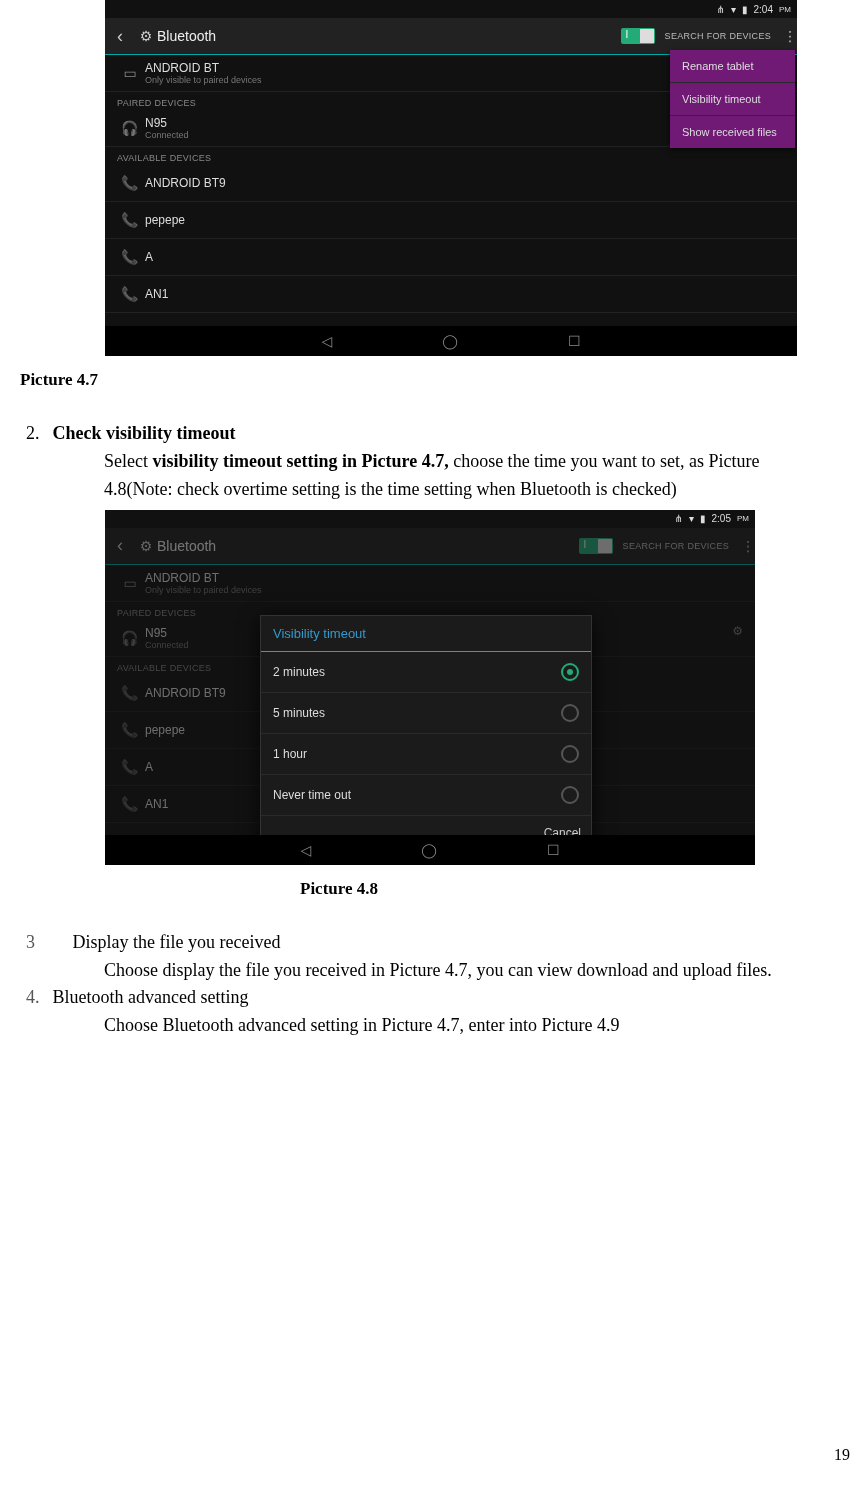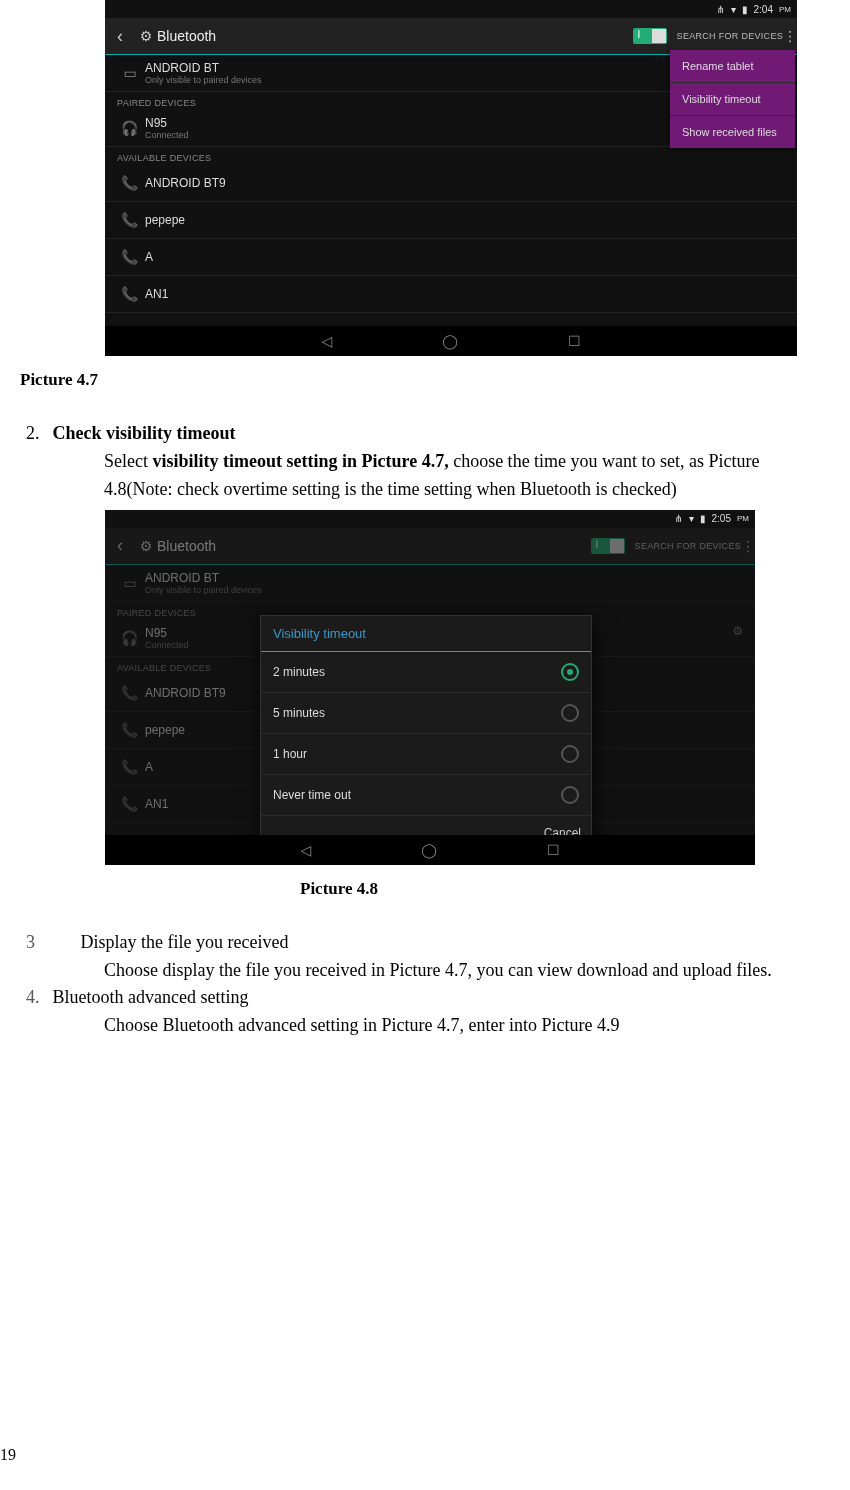--- a/index.html
+++ b/index.html
@@ -8,21 +8,21 @@
 .shot1{margin-left:85px;width:692px;height:356px}
 .shot2{margin-left:85px;width:650px;height:355px}
 .status{display:flex;justify-content:flex-end;align-items:center;gap:6px;height:16px;padding:1px 6px;font-size:10px;color:#ddd}
 .hdr{display:flex;align-items:center;height:36px;background:#222;border-bottom:1px solid #0aa}
 .hdr .back{width:30px;text-align:center;font-size:18px}
 .hdr .gear{width:22px;text-align:center;font-size:14px}
 .hdr .title{flex:1;font-size:14px;color:#eee}
 .toggle{width:34px;height:16px;background:#2a7;border-radius:2px;position:relative;margin-right:10px}
 .toggle::after{content:"";position:absolute;right:1px;top:1px;width:14px;height:14px;background:#ddd}
 .tog-i{position:absolute;left:5px;top:1px;color:#fff;font-size:10px}
-.srch{font-size:9px;color:#bbb;letter-spacing:.3px;margin-right:0}
+.srch{font-size:9px;color:#bbb;letter-spacing:.3px;margin-right:12px}
 .dots{width:14px;text-align:center;font-size:14px;color:#bbb}
 .row{display:flex;align-items:center;height:36px;padding:0 10px;border-bottom:1px solid #222}
 .row .ric{width:30px;text-align:center;font-size:14px;color:#888}
 .row .rt{flex:1}
 .row .rt .t1{font-size:12px;color:#ddd}
 .row .rt .t2{font-size:9px;color:#777}
 .sec{font-size:9px;color:#888;padding:6px 12px 2px;letter-spacing:.3px}
 .menu{position:absolute;right:2px;top:50px;width:125px;background:#701a75;box-shadow:0 2px 6px rgba(0,0,0,.6)}
 .menu .mi{padding:10px 12px;font-size:11px;color:#ddd;border-bottom:1px solid #2a2a2a}
 .menu .mi:last-child{border-bottom:none}
@@ -36,21 +36,21 @@
 .radio.sel{border-color:#2a7}
 .radio.sel::after{content:"";width:6px;height:6px;background:#2a7;border-radius:50%}
 .dlg .cancel{text-align:right;padding:10px;font-size:12px;color:#ccc}
 .cap{text-align:left;font-weight:bold;font-size:17px;margin:14px 0 30px}
 .cap2{font-weight:bold;font-size:17px;margin:14px 0 30px;margin-left:280px}
 .sect{margin-left:6px;font-size:18px;line-height:1.55}
 .li-num{display:inline-block;width:22px}
 .li-head{font-weight:bold}
 .body{margin-left:84px;margin-right:0;font-size:18px;line-height:1.55}
 .body b{font-weight:bold}
-.pgnum{position:absolute;bottom:26px;left:0;right:0;text-align:left;font-size:16px}
+.pgnum{position:absolute;bottom:26px;left:0;right:0;text-align:right;font-size:16px}
 .gearset{position:absolute;right:12px;top:4px;color:#777;font-size:12px}
 </style>
 </head>
 <body>
 
 <div class="page">
 
   <div class="shot shot1">
     <div class="status">
       <span>⋔</span>
@@ -221,21 +221,21 @@
       <span>◁</span>
       <span>◯</span>
       <span>☐</span>
     </div>
   </div>
 
   <div class="cap2">Picture 4.8</div>
 
   <div class="sect">
     <span class="li-num" style="color:#555">3</span>
-    <span style="margin-left:28px">Display the file you received</span>
+    <span style="margin-left:20px">Display the file you received</span>
   </div>
   <div class="body">Choose display the file you received in Picture 4.7, you can view download and upload files.</div>
 
   <div class="sect">
     <span class="li-num" style="color:#555">4.</span>
     <span>Bluetooth advanced setting</span>
   </div>
   <div class="body">Choose Bluetooth advanced setting in Picture 4.7, enter into Picture 4.9</div>
 
   <div class="pgnum">19</div>

